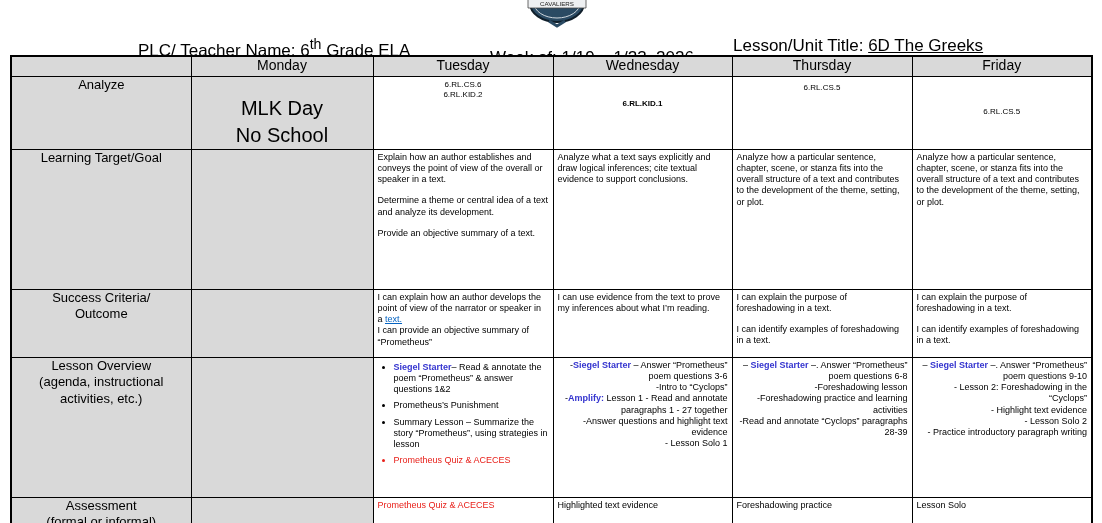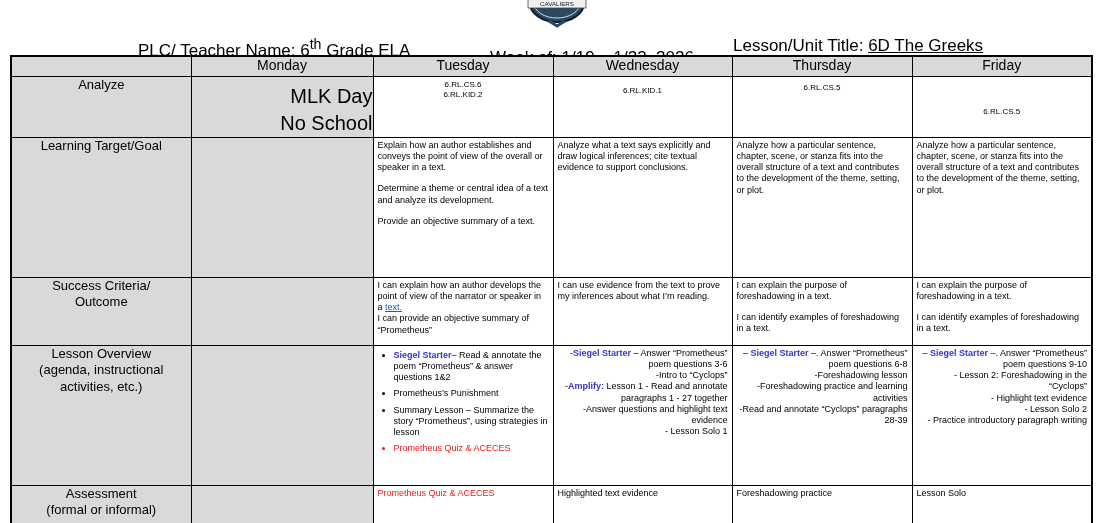--- a/index.html
+++ b/index.html
@@ -30,25 +30,25 @@
 
   .day { font-size:14px; text-align:center; vertical-align:middle; }
   .rowlabel { font-size:13px; text-align:center; vertical-align:middle; line-height:1.3; }
   .content { font-size:9px; line-height:1.25; padding:2px 4px; text-align:left; }
   .content p { margin:0; }
   .content p.gap { margin-bottom:10px; }
   .line { margin:0;text-align:right; }
 
   .std { font-size:8px; text-align:center; padding-top:3px; }
   .std div { line-height:1.35; }
-  .pt8 { padding-top:9px; }
+  .pt8 { padding-top:22px;font-weight:bold; }
   .pt6 { padding-top:6px; }
   .pt28 { padding-top:30px; }
 
-  .mlk { font-size:20px; text-align:right; line-height:1.35; padding-top:6px; vertical-align:top; }
+  .mlk { font-size:20px; text-align:center; line-height:1.35; padding-top:18px; vertical-align:top; }
 
   .blue { color:#3434cf; font-weight:bold; }
   .red { color:#e8201a; }
   .link { color:#0563c1; text-decoration:underline; cursor:pointer; }
 
   ul.agenda { margin:2px 0 0 0; padding-left:16px; list-style:disc; }
   ul.agenda li { margin-bottom:5px; }
 </style>
 </head>
 <body>

